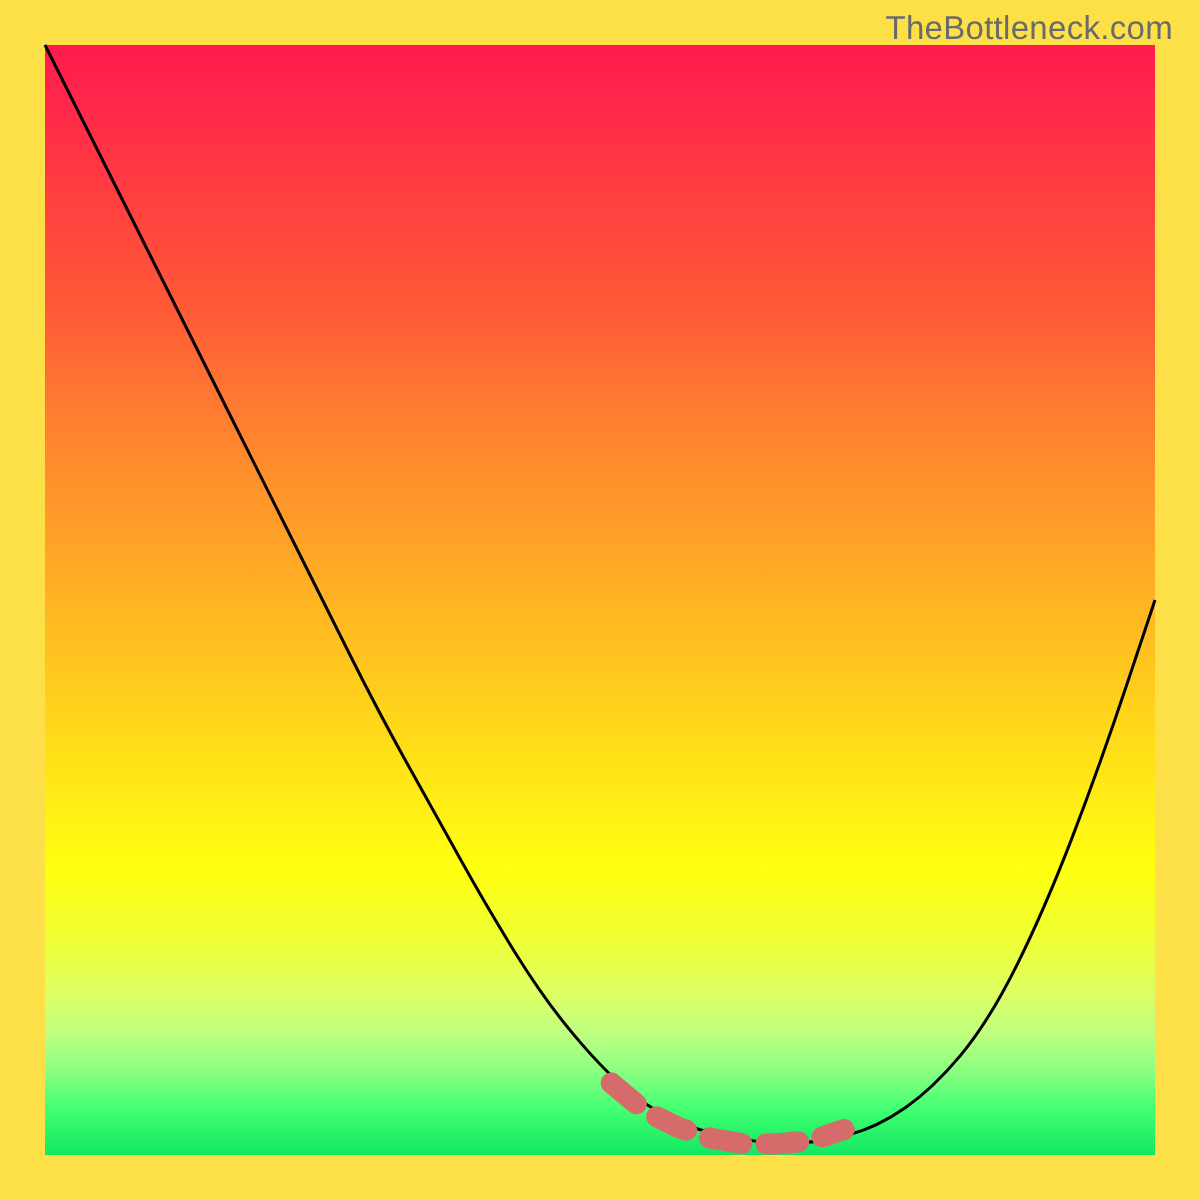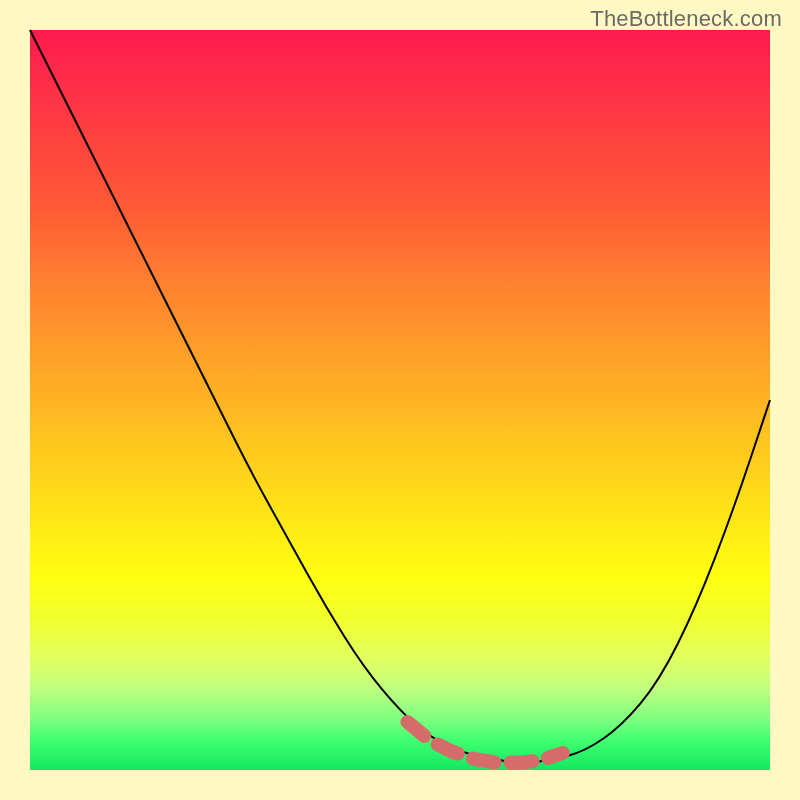--- a/index.html
+++ b/index.html
@@ -1,21 +1,21 @@
 <!DOCTYPE html>
 <html><head>
 <meta charset="utf-8">
 <style>
   * { margin: 0; padding: 0; box-sizing: border-box; }
   html, body { width: 800px; height: 800px; overflow: hidden; background: #000; }
   .chart-container {
     position: relative;
     width: 800px;
     height: 800px;
-    background: #fef9c3;
+    background: #fde047;
   }
   .plot-area {
     position: absolute;
     left: 30px;
     top: 30px;
     width: 740px;
     height: 740px;
     background: linear-gradient(to bottom,
       #ff1a4d 0%,
       #ff2a4a 6%,

